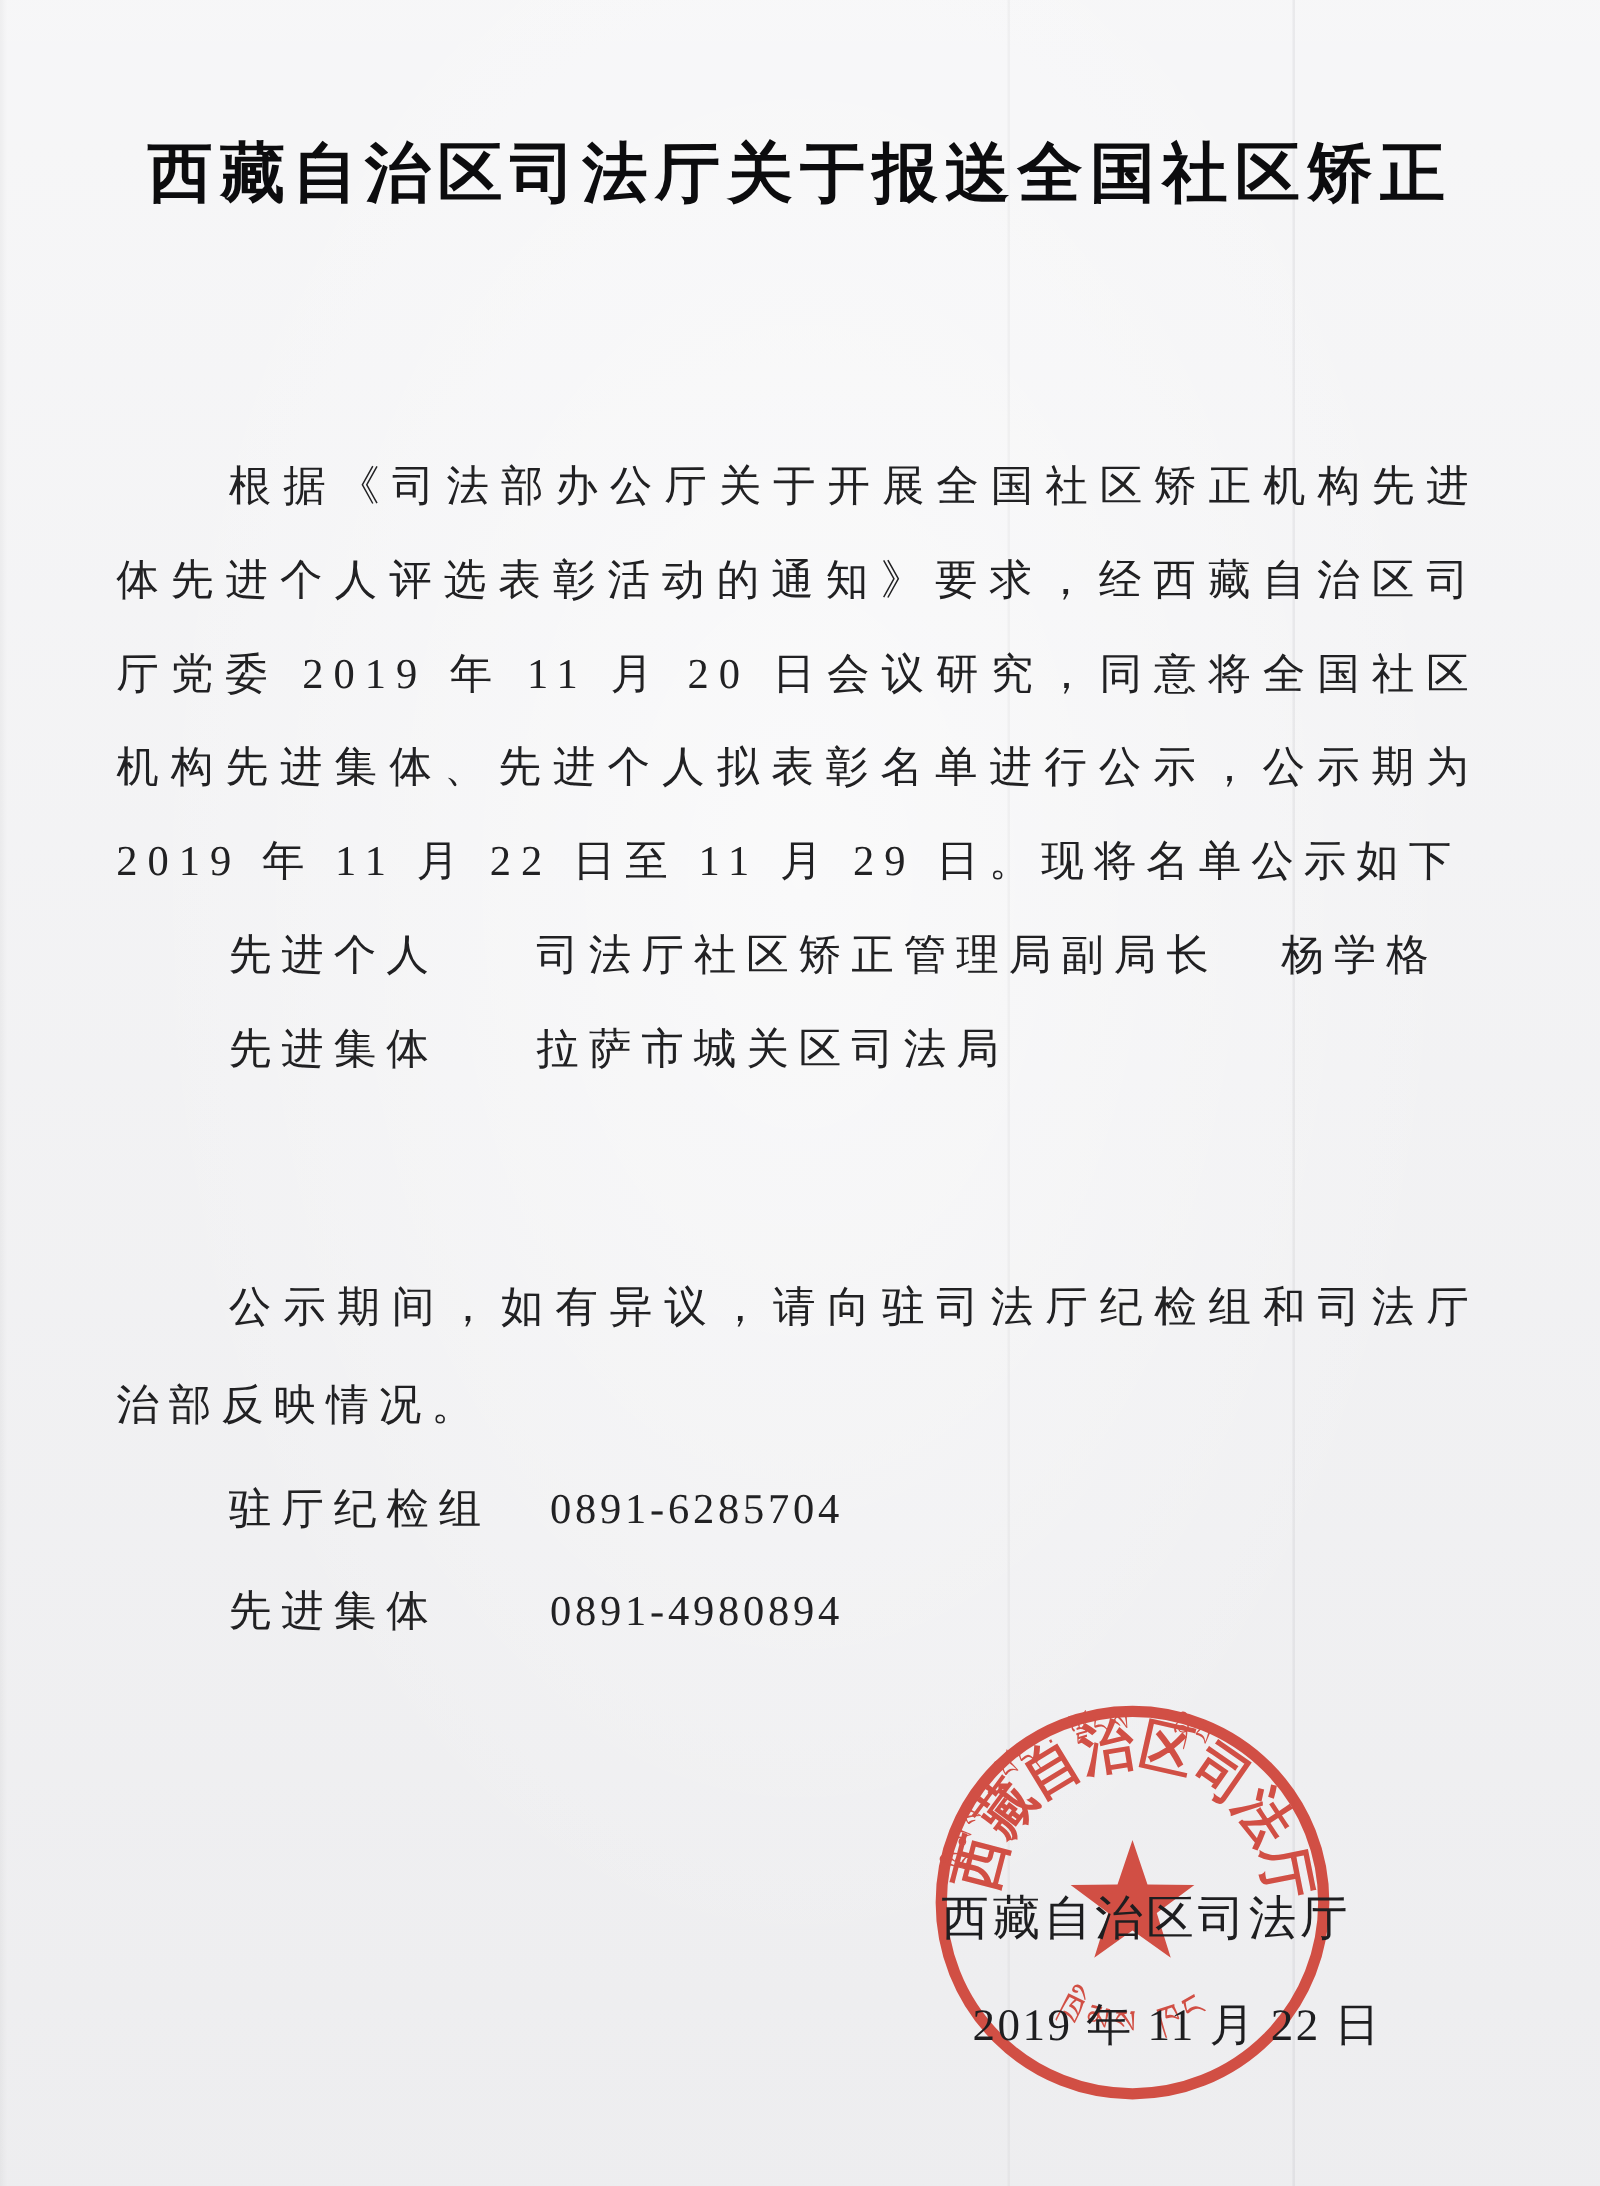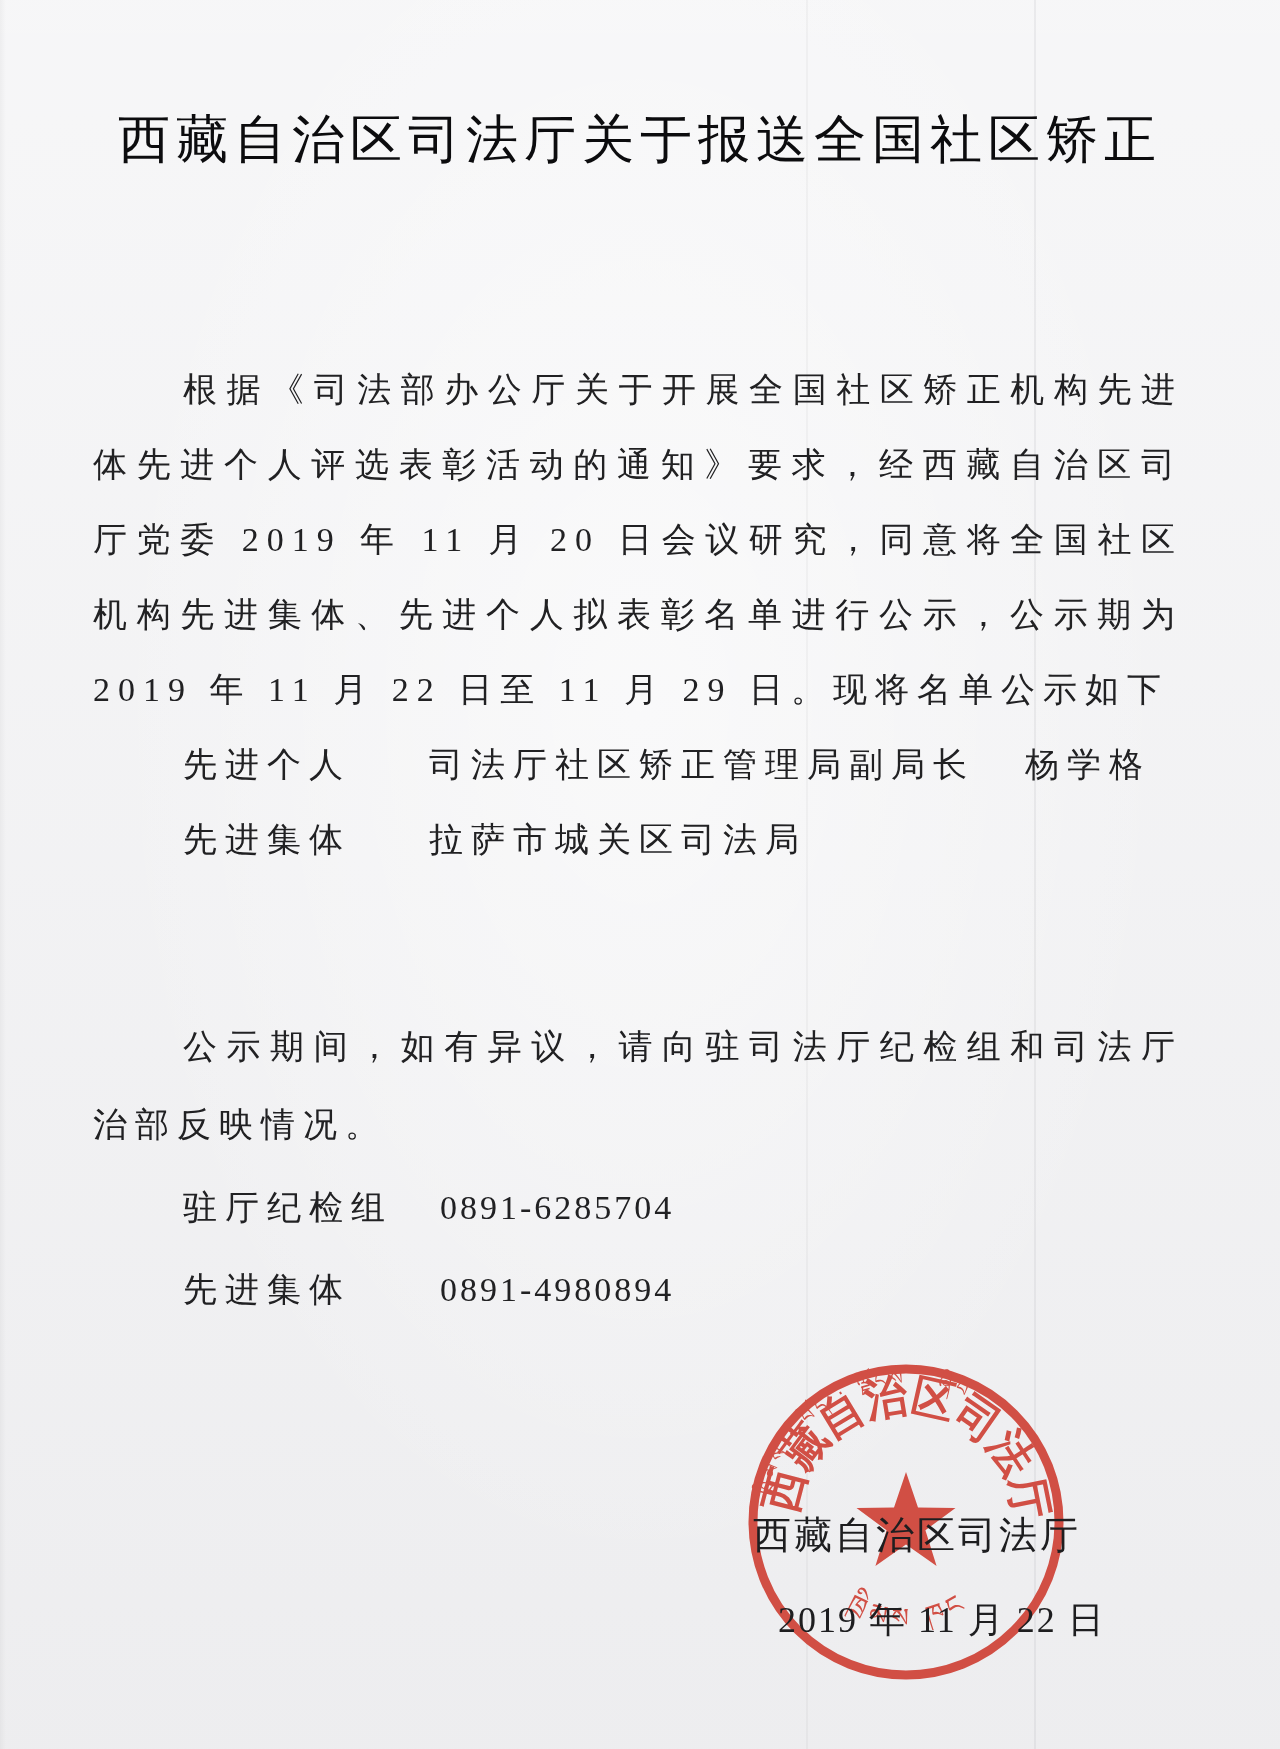--- a/index.html
+++ b/index.html
@@ -15,21 +15,21 @@
       radial-gradient(ellipse at 50% 40%, rgba(255,255,255,0.55) 0%, rgba(255,255,255,0) 60%),
       linear-gradient(90deg, rgba(0,0,0,0.035) 0px, rgba(0,0,0,0) 6px),
       linear-gradient(180deg, rgba(255,255,255,0.4), rgba(0,0,0,0.015));
   }
   .streak{position:absolute;top:0;bottom:0;pointer-events:none;}
   .streak.s1{left:806px;width:2px;background:rgba(90,90,105,0.05);}
   .streak.s2{left:1034px;width:2px;background:rgba(90,90,105,0.08);}
 
   .title{
     position:absolute;left:93px;top:100px;width:1094px;text-align:center;
-    font-weight:400;color:#0c0c0e;
+    font-weight:700;color:#0c0c0e;
   }
   .title .tline{height:80px;line-height:80px;font-size:52px;letter-spacing:6px;white-space:nowrap;}
 
   .column{position:absolute;left:93px;width:1090px;color:#212123;}
   .line{
     height:75px;line-height:75px;font-size:34px;letter-spacing:8px;
     white-space:nowrap;overflow:hidden;color:#212123;
   }
   .stretch{white-space:normal;text-align:justify;text-align-last:justify;}
   .indent{text-indent:90px;}

